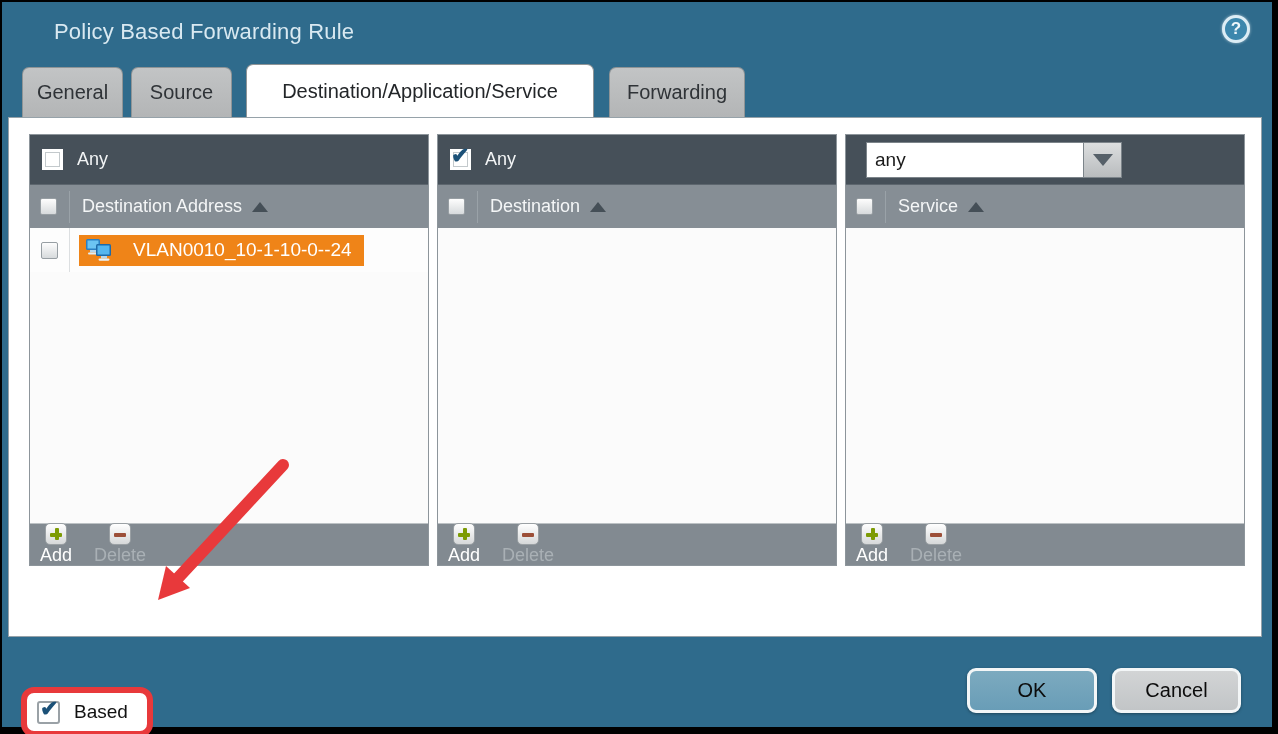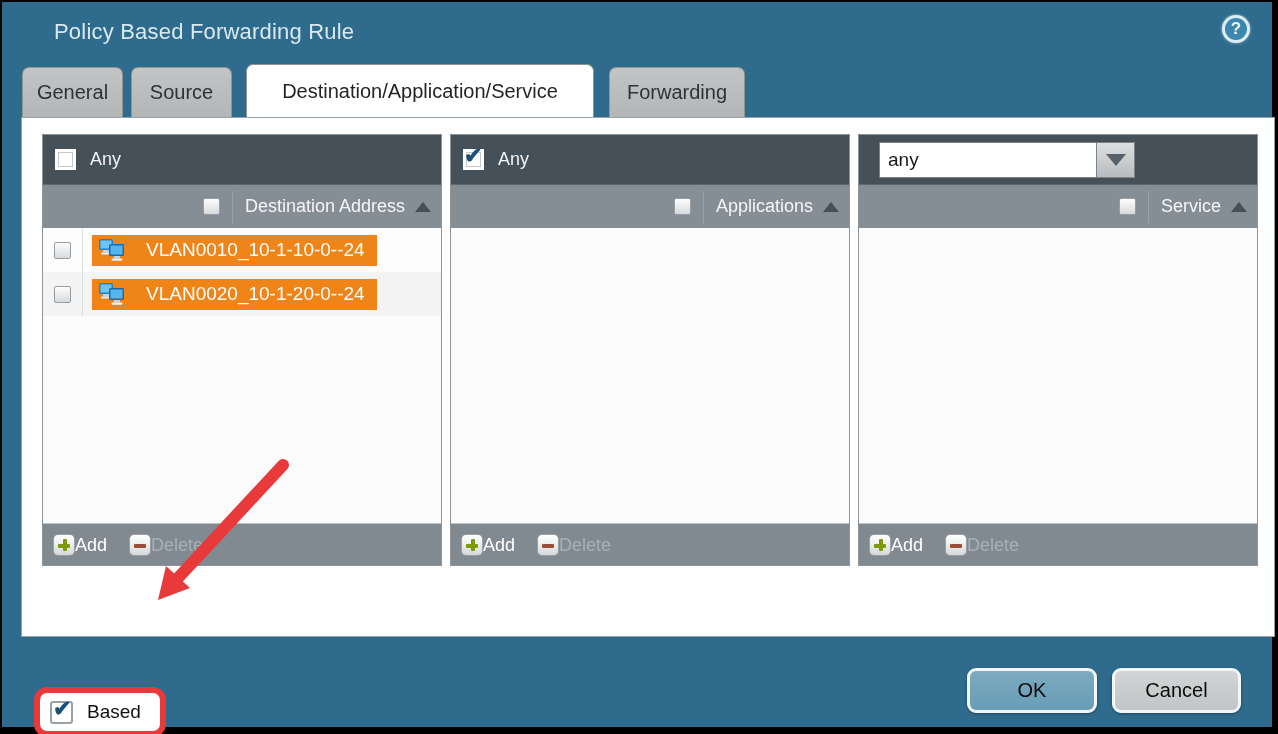--- a/index.html
+++ b/index.html
@@ -16,29 +16,29 @@
 
   
   .tabs { position:absolute; left:0; top:62px; width:100%; height:53px; }
   .tab { position:absolute; bottom:0; height:50px; background:linear-gradient(#c2c4c5,#b3b5b6);
     border:1px solid #8f9496; border-bottom:none; border-radius:7px 7px 0 0;
     display:flex; align-items:center; justify-content:center; font-size:20px; color:#2f3337; cursor:pointer; }
   .tab.active { background:#fff; height:53px; z-index:5; color:#232629; }
 
   
   .panel { position:absolute; left:6px; top:115px; width:1254px; height:520px; background:#fff;
-    border:1px solid #96a2a9; z-index:2;margin-left:13px; }
+    border:1px solid #96a2a9; z-index:2; }
 
   
   .col { position:absolute; top:16px; width:400px; height:432px; display:flex; flex-direction:column;
     border:1px solid #8d959b; background:#fbfbfb; }
   .col-anybar { height:49px; background:#465059; display:flex; align-items:center; padding:0 12px; flex:0 0 auto; }
   .col-anybar .any-label { color:#f2f4f5; font-size:18px; margin-left:14px; }
   .col-header { height:44px; background:#868e95; border-top:1px solid #5d666e; display:flex; align-items:center;
-    padding:0 10px; flex:0 0 auto; cursor:pointer;justify-content:flex-end; }
+    padding:0 10px; flex:0 0 auto; cursor:pointer; }
   .col-header .hdr-sep { width:1px; height:32px; background:#9aa2a8; margin:0 12px 0 12px; }
   .col-header .hdr-label { color:#f4f6f7; font-size:18px; }
   .sort-asc { width:0; height:0; border-left:8px solid transparent; border-right:8px solid transparent;
     border-bottom:10px solid #454f57; margin-left:10px; display:inline-block; }
   .col-list { flex:1 1 auto; background:#fbfbfb; overflow:hidden; }
   .col-footer { height:42px; background:#828a91; border-top:1px solid #bcc1c4; display:flex; align-items:center;
     padding:0 10px; flex:0 0 auto; }
 
   
   .cb { position:relative; background:#fff; cursor:pointer; flex:0 0 auto; }
@@ -53,21 +53,21 @@
   .row { height:44px; display:flex; align-items:center; cursor:pointer; }
   .row:nth-child(odd) { background:#fdfdfd; }
   .row:nth-child(even) { background:#f4f4f4; }
   .row-cbcell { width:40px; align-self:stretch; display:flex; align-items:center; justify-content:center;
     border-right:1px solid #dcdfe1; }
   .tag { display:inline-flex; align-items:center; margin-left:9px; height:31px; padding:0 12px 0 6px;
     background:#ef8418; color:#fff; font-size:19px; gap:20px; }
   .net-icon { width:28px; height:24px; flex:0 0 auto; }
 
   
-  .btn-mini { display:flex; align-items:flex-end; gap:0; cursor:pointer; }
+  .btn-mini { display:flex; align-items:center; gap:0; cursor:pointer;flex-direction:column; }
   .mini-box { width:22px; height:22px; border-radius:5px; background:linear-gradient(#ffffff,#d6d8d9);
     border:1px solid #9aa0a4; position:relative; }
   .mini-box .h { position:absolute; left:4px; top:9px; width:12px; height:4px; background:#7d9b05; border-radius:1px; }
   .mini-box .v { position:absolute; left:9px; top:4px; width:4px; height:12px; background:#7d9b05; border-radius:1px; }
   .mini-box.minus .h { background:#9c4f38; }
   .btn-mini .lbl { font-size:18px; color:#fff; }
   .btn-mini.disabled { cursor:default; }
   .btn-mini.disabled .lbl { color:#a9b0b5; }
   .btn-mini + .btn-mini { margin-left:22px; }
 
@@ -135,38 +135,20 @@
               <rect x="5" y="12" width="6" height="2.5" fill="#b9d7ea"></rect>
               <rect x="3" y="14.5" width="10" height="2" rx="1" fill="#dfeef7"></rect>
               <rect x="11" y="6" width="15" height="12" rx="1.5" fill="#1e6aa8"></rect>
               <rect x="12.5" y="7.5" width="12" height="9" fill="#55b6ef"></rect>
               <rect x="16" y="18" width="6" height="2.5" fill="#b9d7ea"></rect>
               <rect x="13.5" y="20.5" width="11" height="2.2" rx="1.1" fill="#e9f3fa"></rect>
             </svg>
             <span>VLAN0010_10-1-10-0--24</span>
           </div>
         </div>
-        <div class="row">
-          <div class="row-cbcell">
-            <div class="cb cb-sm"></div>
-          </div>
-          <div class="tag">
-            <svg class="net-icon" viewBox="0 0 28 24">
-              <rect x="1" y="1" width="14" height="11" rx="1.5" fill="#2b7fc2"></rect>
-              <rect x="2.5" y="2.5" width="11" height="8" fill="#6cc4f2"></rect>
-              <rect x="5" y="12" width="6" height="2.5" fill="#b9d7ea"></rect>
-              <rect x="3" y="14.5" width="10" height="2" rx="1" fill="#dfeef7"></rect>
-              <rect x="11" y="6" width="15" height="12" rx="1.5" fill="#1e6aa8"></rect>
-              <rect x="12.5" y="7.5" width="12" height="9" fill="#55b6ef"></rect>
-              <rect x="16" y="18" width="6" height="2.5" fill="#b9d7ea"></rect>
-              <rect x="13.5" y="20.5" width="11" height="2.2" rx="1.1" fill="#e9f3fa"></rect>
-            </svg>
-            <span>VLAN0020_10-1-20-0--24</span>
-          </div>
-        </div>
       </div>
       <div class="col-footer">
         <div class="btn-mini">
           <div class="mini-box">
               <div class="h"></div>
               <div class="v"></div>
             </div>
           <span class="lbl">Add</span>
         </div>
         <div class="btn-mini disabled">
@@ -179,21 +161,21 @@
     </div>
 
     <div class="col" style="left:428px;">
       <div class="col-anybar">
         <div class="cb cb-lg checked"></div>
         <span class="any-label">Any</span>
       </div>
       <div class="col-header">
         <div class="cb cb-sm"></div>
         <div class="hdr-sep"></div>
-        <span class="hdr-label">Applications</span>
+        <span class="hdr-label">Destination</span>
         <span class="sort-asc"></span>
       </div>
       <div class="col-list"></div>
       <div class="col-footer">
         <div class="btn-mini">
           <div class="mini-box">
               <div class="h"></div>
               <div class="v"></div>
             </div>
           <span class="lbl">Add</span>

